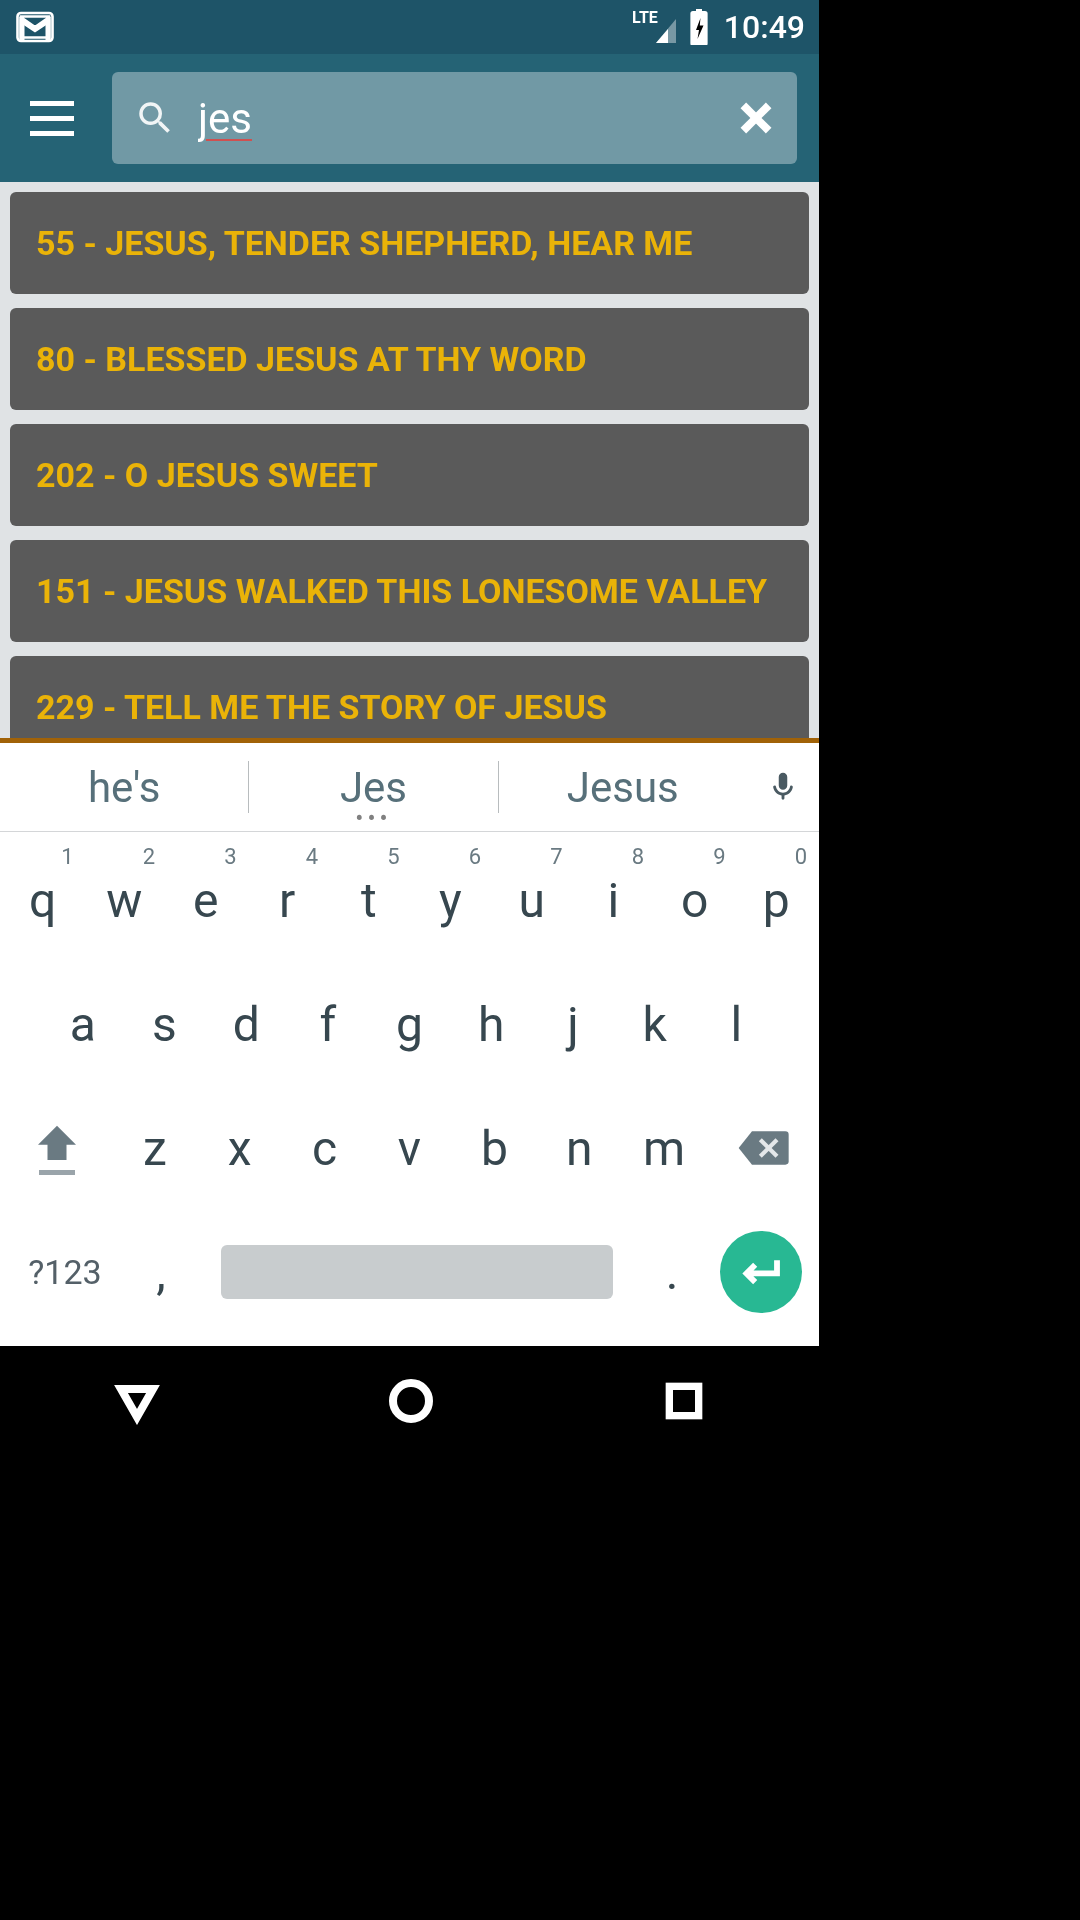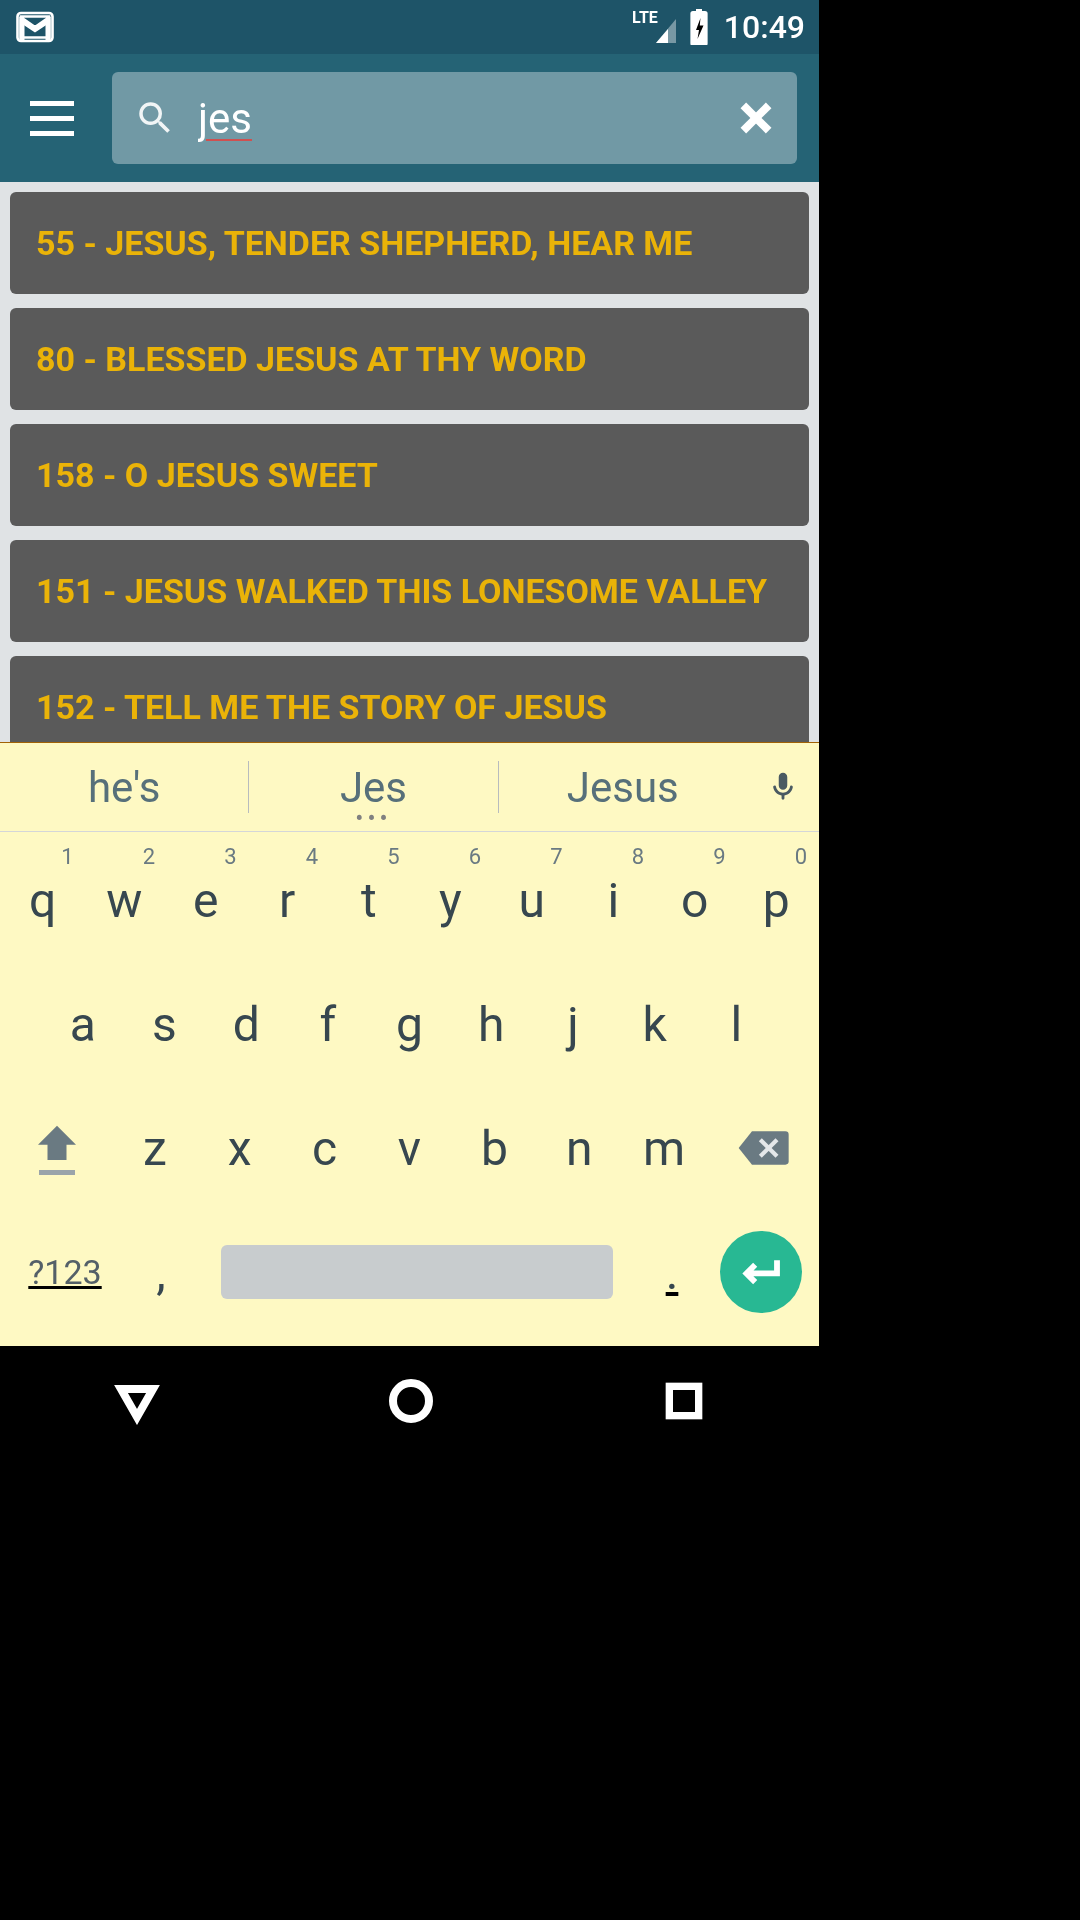--- a/index.html
+++ b/index.html
@@ -23,21 +23,21 @@
   .search-icon-svg { fill: #fff; opacity: 0.9; }
   .search-input { flex: 1; background: transparent; border: none; outline: none; font-size: 42px; color: #fff; padding-left: 22px; text-decoration: underline; text-decoration-color: #d05050; text-decoration-thickness: 2px; text-underline-offset: 6px; }
   .search-input::placeholder { color: rgba(255,255,255,0.7); }
   .clear-icon-svg { stroke: #fff; stroke-width: 5; }
   
   
   .results { flex: 1; overflow: hidden; padding: 10px 10px 0 10px; }
   .result-item { background: #5a5a5a; border-radius: 6px; padding: 0 26px; height: 102px; display: flex; align-items: center; color: #eab308; font-size: 34px; font-weight: 700; margin-bottom: 14px; }
   
   
-  .keyboard { background: #fef9c3; border-top: 1px solid #a16207; }
+  .keyboard { background: #ffffff; border-top: 5px solid #a16207; }
   .suggestion-bar { height: 88px; display: flex; align-items: center; }
   .suggestion { flex: 1; text-align: center; font-size: 42px; color: #57707a; position: relative; }
   .suggestion-divider { width: 1px; height: 52px; background: #b8bcbe; }
   .suggestion-center { font-weight: 400; position: relative; }
   .suggestion-dots { position: absolute; bottom: -20px; left: 50%; transform: translateX(-50%); font-size: 24px; color: #808080; letter-spacing: 4px; }
   .mic-icon { width: 72px; display: flex; justify-content: center; align-items: center; }
   .mic-svg { fill: #4a5a62; }
   
   .key-rows { padding: 6px 2px 12px 2px; border-top: 1px solid #d4d6d8; }
   .key-row { display: flex; justify-content: space-around; height: 124px; align-items: center; }
@@ -46,21 +46,21 @@
   .key-row-2 { padding: 0 40px; }
   
   .shift-key { flex: 1.3; }
   .shift-svg { fill: #6a7a82; }
   .shift-underline { width: 36px; height: 5px; background: #9aa4aa; margin-top: 2px; }
   .shift-wrap { display: flex; flex-direction: column; align-items: center; gap: 8px; }
   
   .backspace-key { flex: 1.3; }
   .backspace-svg { fill: #6a7a82; }
   
-  .bottom-row { display: flex; height: 124px; align-items: center; padding: 0 8px; text-decoration: underline; }
+  .bottom-row { display: flex; height: 124px; align-items: center; padding: 0 8px; }
   .sym-key { width: 110px; text-align: center; font-size: 34px; color: #546068; }
   .comma-key { width: 82px; text-align: center; font-size: 48px; color: #37474f; }
   .space-key { flex: 1; display: flex; justify-content: center; align-items: center; }
   .space-bar { width: 392px; height: 54px; background: #c8ccce; border-radius: 6px; }
   .period-key { width: 82px; text-align: center; font-size: 48px; color: #37474f; }
   .enter-key { width: 96px; display: flex; justify-content: center; align-items: center; }
   .enter-circle { width: 82px; height: 82px; background: #28b893; border-radius: 50%; display: flex; justify-content: center; align-items: center; }
   .enter-svg { stroke: #fff; stroke-width: 4; fill: none; }
   
   
@@ -114,27 +114,27 @@
   </div>
 
   <div class="results">
     <div class="result-item">
         <span>55 - JESUS, TENDER SHEPHERD, HEAR ME</span>
       </div>
     <div class="result-item">
         <span>80 - BLESSED JESUS AT THY WORD</span>
       </div>
     <div class="result-item">
-        <span>158 - O JESUS SWEET</span>
+        <span>202 - O JESUS SWEET</span>
       </div>
     <div class="result-item">
         <span>151 - JESUS WALKED THIS LONESOME VALLEY</span>
       </div>
     <div class="result-item">
-        <span>152 - TELL ME THE STORY OF JESUS</span>
+        <span>229 - TELL ME THE STORY OF JESUS</span>
       </div>
   </div>
 
   <div class="keyboard">
     <div class="suggestion-bar">
       <div class="suggestion">he's</div>
       <div class="suggestion-divider"></div>
       <div class="suggestion suggestion-center">
         <span>Jes</span>
         <span class="suggestion-dots">•••</span>

